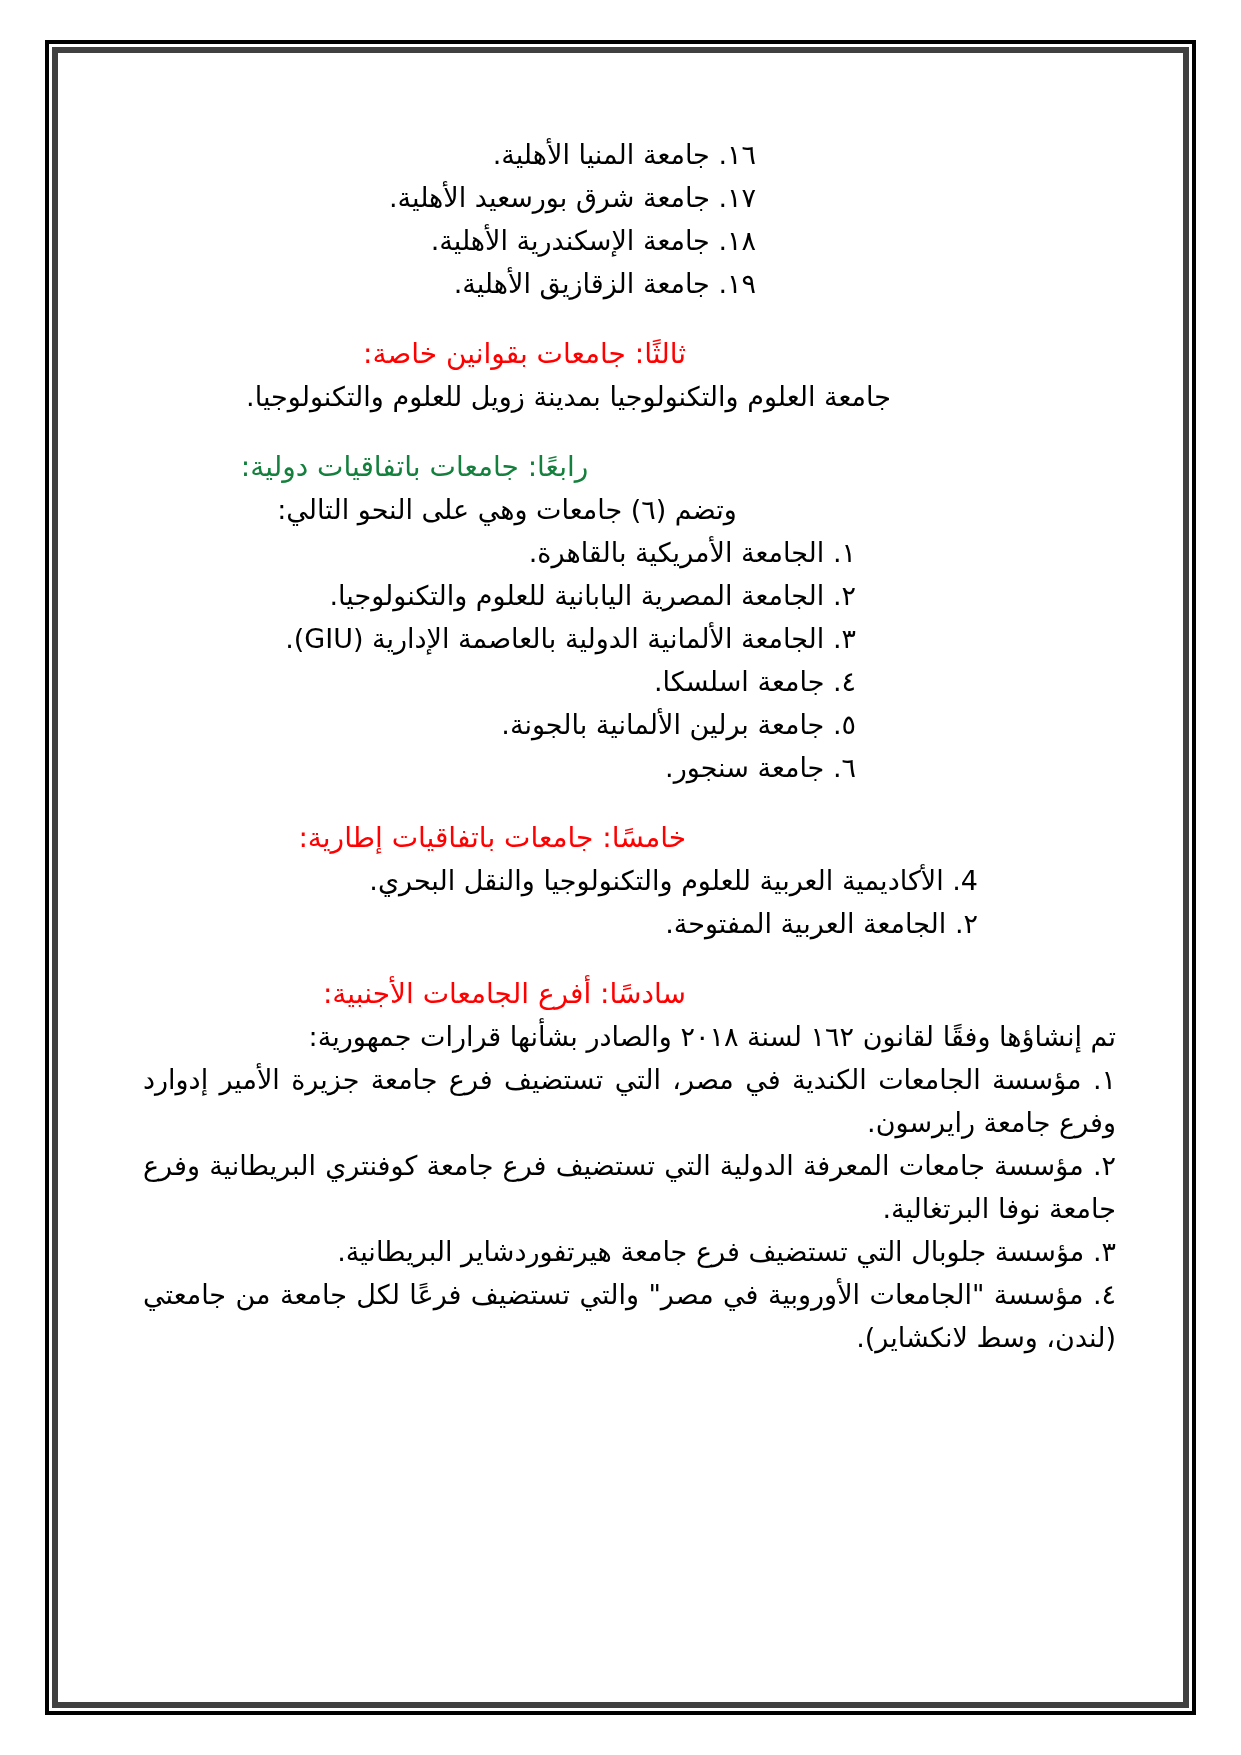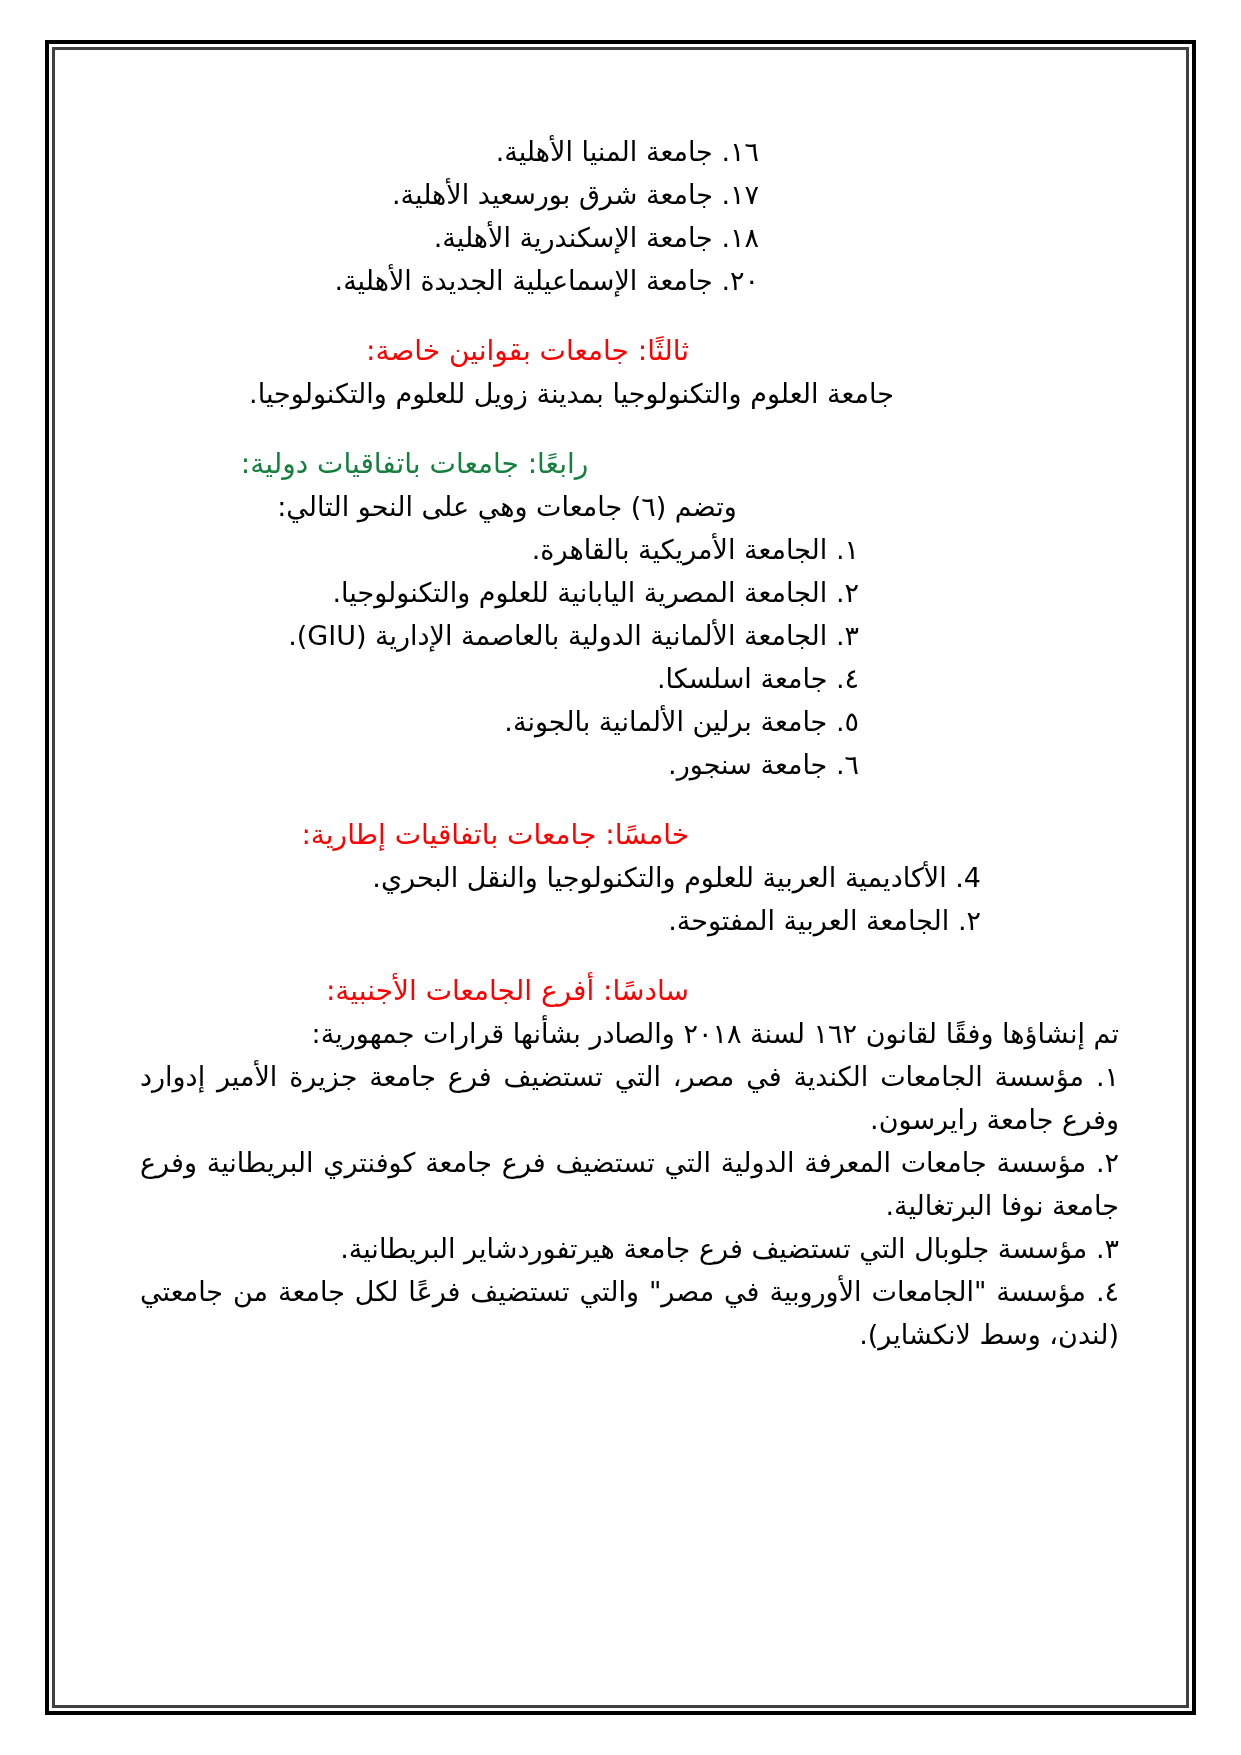--- a/index.html
+++ b/index.html
@@ -22,21 +22,21 @@
     top: 40px;
     width: 1151px;
     height: 1675px;
     border: 4px solid #000000;
     padding: 3px;
     background: #ffffff;
   }
   .frame-inner {
     width: 100%;
     height: 100%;
-    border: 3px solid #404040;
+    border: 6px solid #404040;
     padding: 80px 67px 0 85px;
   }
   .content {
     direction: rtl;
     color: #000000;
   }
   .line {
     font-size: 27px;
     line-height: 43px;
     text-align: right;
@@ -70,21 +70,21 @@
 <body>
 
 <div class="page">
   <div class="frame">
     <div class="frame-inner">
       <div class="content">
 
         <p class="line ind-a">١٦. جامعة المنيا الأهلية.</p>
         <p class="line ind-a">١٧. جامعة شرق بورسعيد الأهلية.</p>
         <p class="line ind-a">١٨. جامعة الإسكندرية الأهلية.</p>
-        <p class="line ind-a">٢٠. جامعة الإسماعيلية الجديدة الأهلية.</p>
+        <p class="line ind-a">١٩. جامعة الزقازيق الأهلية.</p>
 
         <p class="heading" style="color: rgb(255, 0, 0);">ثالثًا: جامعات بقوانين خاصة:</p>
         <p class="line ind-zuweil">جامعة العلوم والتكنولوجيا بمدينة زويل للعلوم والتكنولوجيا.</p>
 
         <p class="heading" style="color: #15803d; text-align: center;">رابعًا: جامعات باتفاقيات دولية:</p>
         <p class="line ind-intro4">وتضم (٦) جامعات وهي على النحو التالي:</p>
         <p class="line ind-list4">١. الجامعة الأمريكية بالقاهرة.</p>
         <p class="line ind-list4">٢. الجامعة المصرية اليابانية للعلوم والتكنولوجيا.</p>
         <p class="line ind-list4">٣. الجامعة الألمانية الدولية بالعاصمة الإدارية (GIU).</p>
         <p class="line ind-list4">٤. جامعة اسلسكا.</p>

